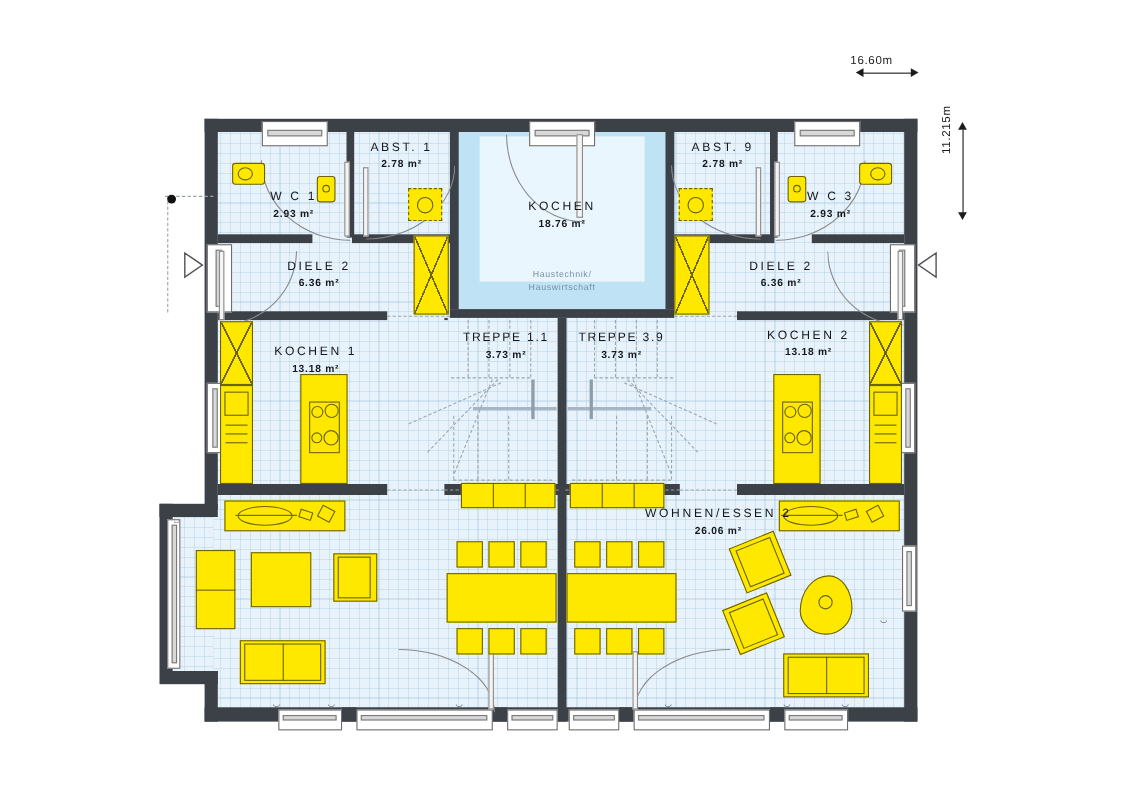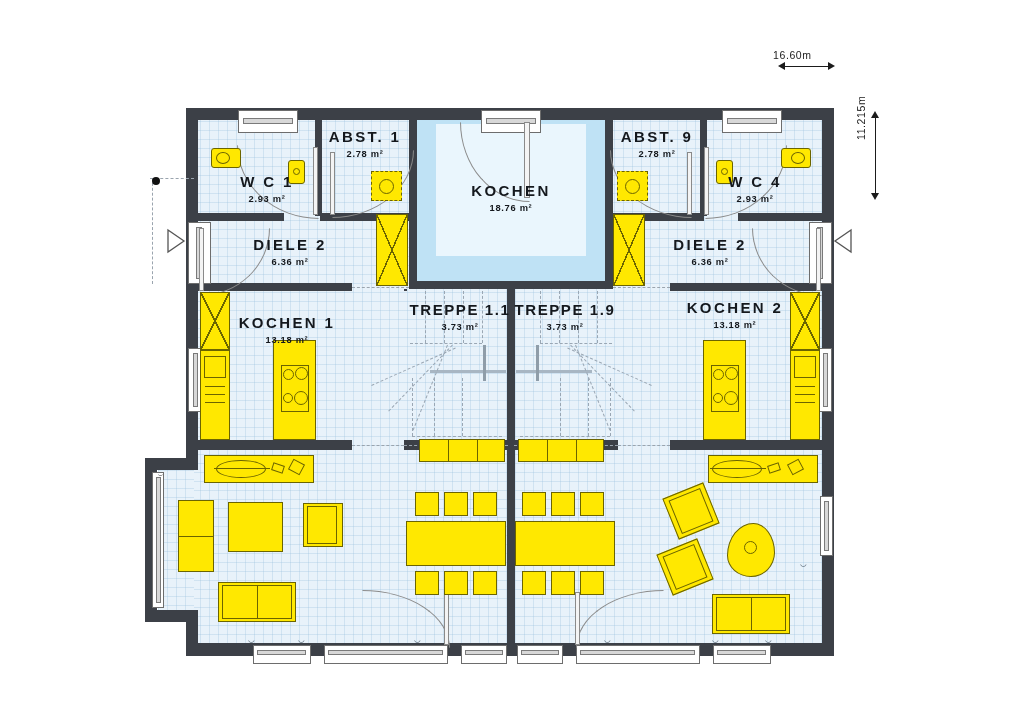--- a/index.html
+++ b/index.html
@@ -41,21 +41,21 @@
   .leaf{position:absolute;background:#f4f4f4;border:1px solid #8a8a8a;box-sizing:border-box;}
   .dashline{position:absolute;border-top:1px dashed #9aa4ae;}
   .dashlinev{position:absolute;border-left:1px dashed #9aa4ae;}
 
   
   .win{position:absolute;background:#ffffff;border:1px solid #6d6d6d;box-sizing:border-box;}
   .winbar{position:absolute;background:#d8d8d8;border:1px solid #7a7a7a;box-sizing:border-box;}
 
   
   .rlabel{position:absolute;text-align:center;color:#14181d;line-height:1.25;white-space:nowrap;}
-  .rname{font-size:15px;font-weight:bold;letter-spacing:2.4px;}
+  .rname{font-size:11px;font-weight:normal;letter-spacing:2.4px;}
   .rarea{font-size:9.3px;font-weight:bold;letter-spacing:.7px;margin-top:2px;}
   .rsmall{font-size:8px;letter-spacing:.6px;color:#7792a8;line-height:1.5;}
 
   
   .tri{position:absolute;}
   .dot{position:absolute;border-radius:50%;background:#111;}
 
   
   .sl{position:absolute;background:#98a6b4;}
   .sld{position:absolute;border-left:1px dashed #9aa7b4;}
@@ -349,28 +349,32 @@
 
   <div class="rlabel" style="left:316px;top:128px;width:98px;">
     <div class="rname">ABST. 1</div>
     <div class="rarea">2.78 m²</div>
   </div>
 
   <div class="rlabel" style="left:441px;top:182px;width:140px;">
     <div class="rname">KOCHEN</div>
     <div class="rarea">18.76 m²</div>
   </div>
+  <div class="rlabel" style="left:441px;top:244px;width:140px;">
+    <div class="rsmall">Haustechnik/</div>
+    <div class="rsmall">Hauswirtschaft</div>
+  </div>
 
   <div class="rlabel" style="left:608px;top:128px;width:98px;">
     <div class="rname">ABST. 9</div>
     <div class="rarea">2.78 m²</div>
   </div>
 
   <div class="rlabel" style="left:710px;top:173px;width:90px;">
-    <div class="rname">W C 4</div>
+    <div class="rname">W C 3</div>
     <div class="rarea">2.93 m²</div>
   </div>
 
   <div class="rlabel" style="left:235px;top:236px;width:110px;">
     <div class="rname">DIELE 2</div>
     <div class="rarea">6.36 m²</div>
   </div>
 
   <div class="rlabel" style="left:655px;top:236px;width:110px;">
     <div class="rname">DIELE 2</div>
@@ -381,24 +385,28 @@
     <div class="rname">KOCHEN 1</div>
     <div class="rarea">13.18 m²</div>
   </div>
 
   <div class="rlabel" style="left:408px;top:301px;width:104px;">
     <div class="rname" style="letter-spacing:1.6px;">TREPPE 1.1</div>
     <div class="rarea">3.73 m²</div>
   </div>
 
   <div class="rlabel" style="left:513px;top:301px;width:104px;">
-    <div class="rname" style="letter-spacing:1.6px;">TREPPE 1.9</div>
+    <div class="rname" style="letter-spacing:1.6px;">TREPPE 3.9</div>
     <div class="rarea">3.73 m²</div>
   </div>
 
   <div class="rlabel" style="left:675px;top:299px;width:120px;">
     <div class="rname">KOCHEN 2</div>
     <div class="rarea">13.18 m²</div>
   </div>
 
 
+  <div class="rlabel" style="left:548px;top:461px;width:210px;">
+    <div class="rname">WOHNEN/ESSEN 2</div>
+    <div class="rarea">26.06 m²</div>
+  </div>
 
 </div>
 
 </body></html>

